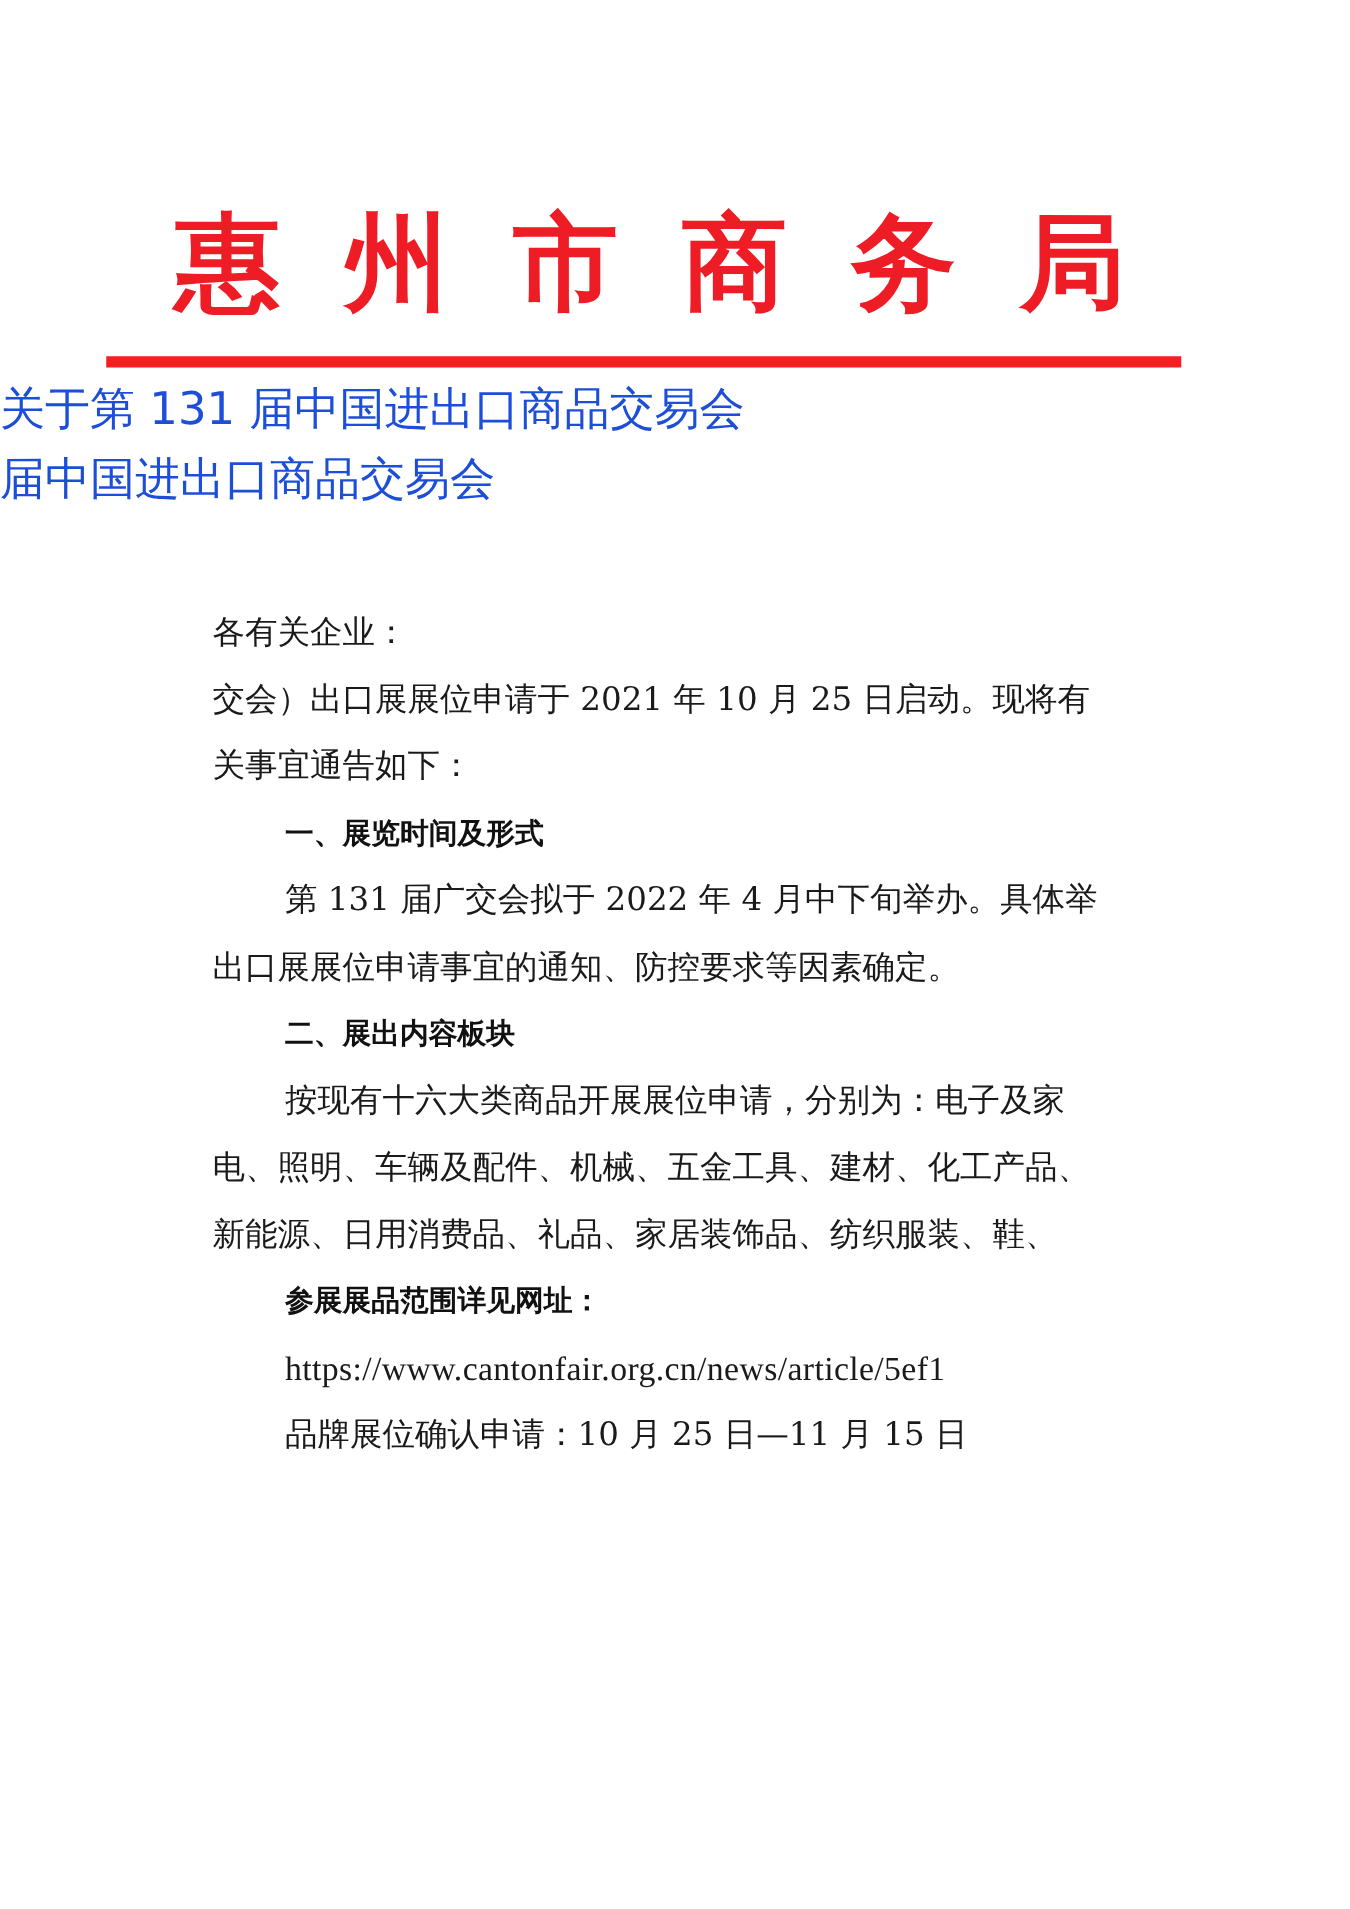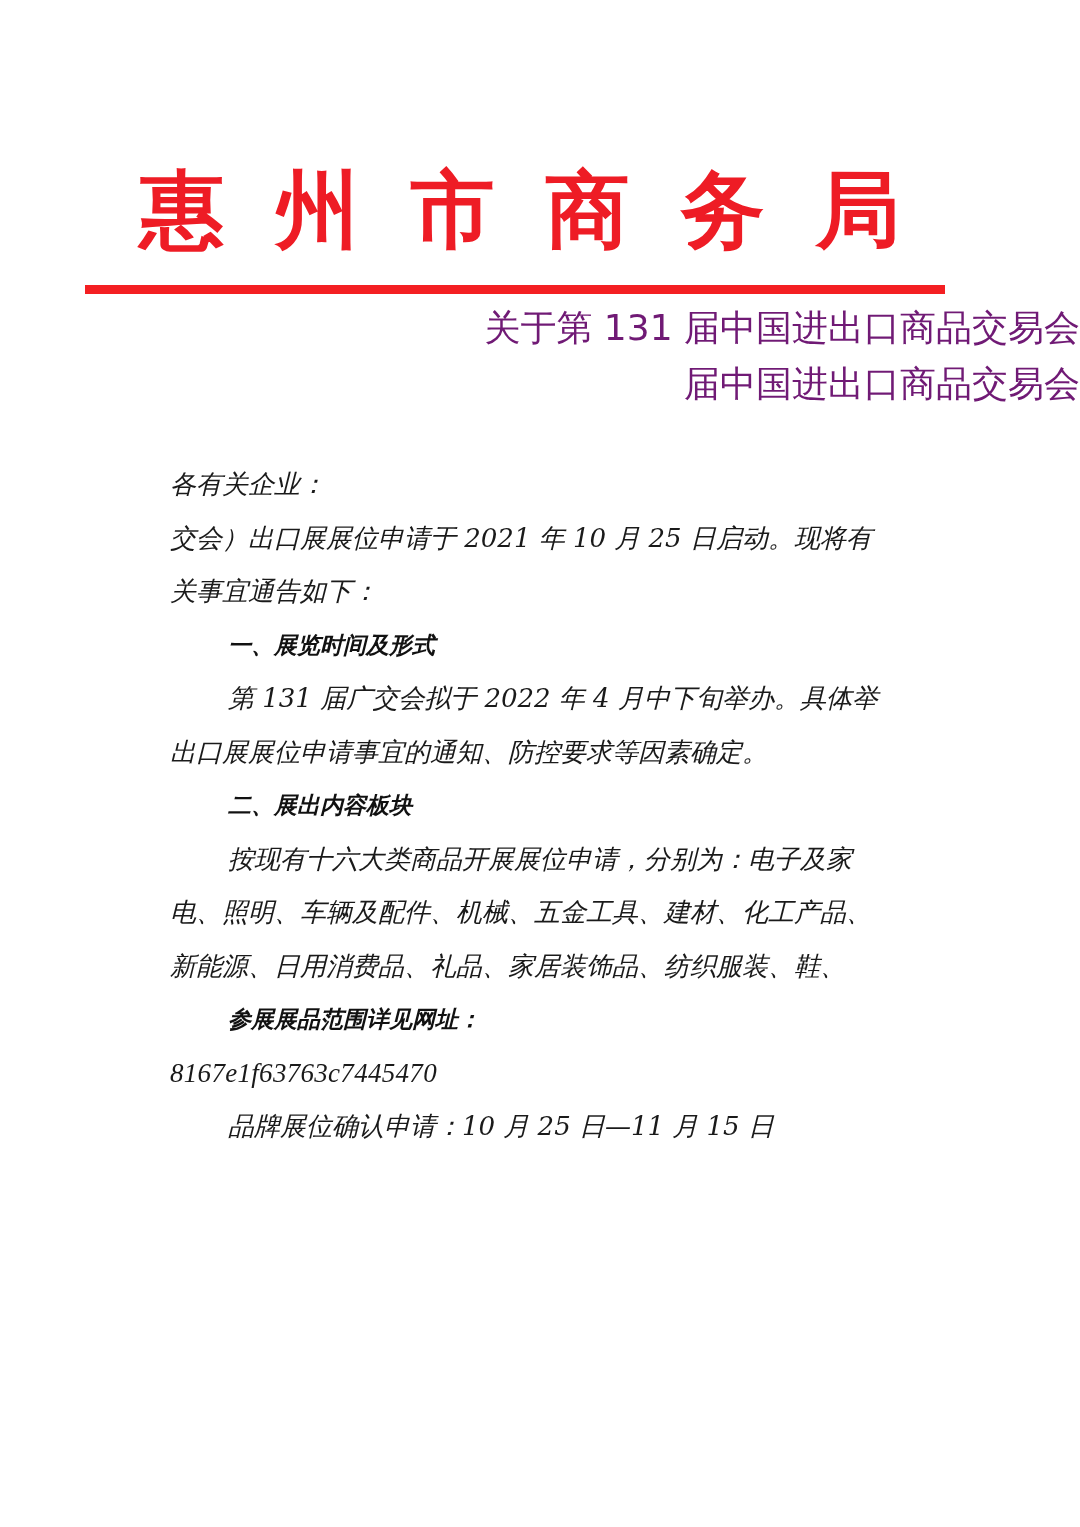--- a/index.html
+++ b/index.html
@@ -38,36 +38,35 @@
       top: 285px;
       width: 860px;
       height: 9px;
       background: #f41f22;
     }
     .title {
       position: absolute;
       top: 300px;
       left: 0;
       width: 1080px;
-      text-align: right;
+      text-align: left;
       font-family: "DejaVu Sans", "Liberation Sans", sans-serif;
       font-size: 36px;
       line-height: 56px;
-      color: #701a75;
+      color: #1d4ed8;
     }
     .title div { white-space: nowrap; }
     .body-text {
       position: absolute;
       left: 170px;
-      top: 458px;
+      top: 480px;
       width: 760px;
       font-size: 26px;
       line-height: 53.5px;
       color: #1a1a1a;
-      font-style: italic;
     }
     .line {
       white-space: nowrap;
       height: 53.5px;
     }
     .indent { padding-left: 58px; }
     .heading {
       font-family: "DejaVu Sans", "Liberation Sans", sans-serif;
       font-weight: bold;
       font-size: 23px;
@@ -106,16 +105,16 @@
 
   <div class="line indent heading">一、展览时间及形式</div>
   <div class="line indent">第 131 届广交会拟于 2022 年 4 月中下旬举办。具体举</div>
   <div class="line">出口展展位申请事宜的通知、防控要求等因素确定。</div>
 
   <div class="line indent heading">二、展出内容板块</div>
   <div class="line indent">按现有十六大类商品开展展位申请，分别为：电子及家</div>
   <div class="line">电、照明、车辆及配件、机械、五金工具、建材、化工产品、</div>
   <div class="line">新能源、日用消费品、礼品、家居装饰品、纺织服装、鞋、</div>
   <div class="line indent heading">参展展品范围详见网址：</div>
-  <div class="line mono-url">8167e1f63763c7445470</div>
+  <div class="line indent mono-url">https://www.cantonfair.org.cn/news/article/5ef1</div>
 
   <div class="line indent">品牌展位确认申请：10 月 25 日—11 月 15 日</div>
 </div>
 
 </body></html>

